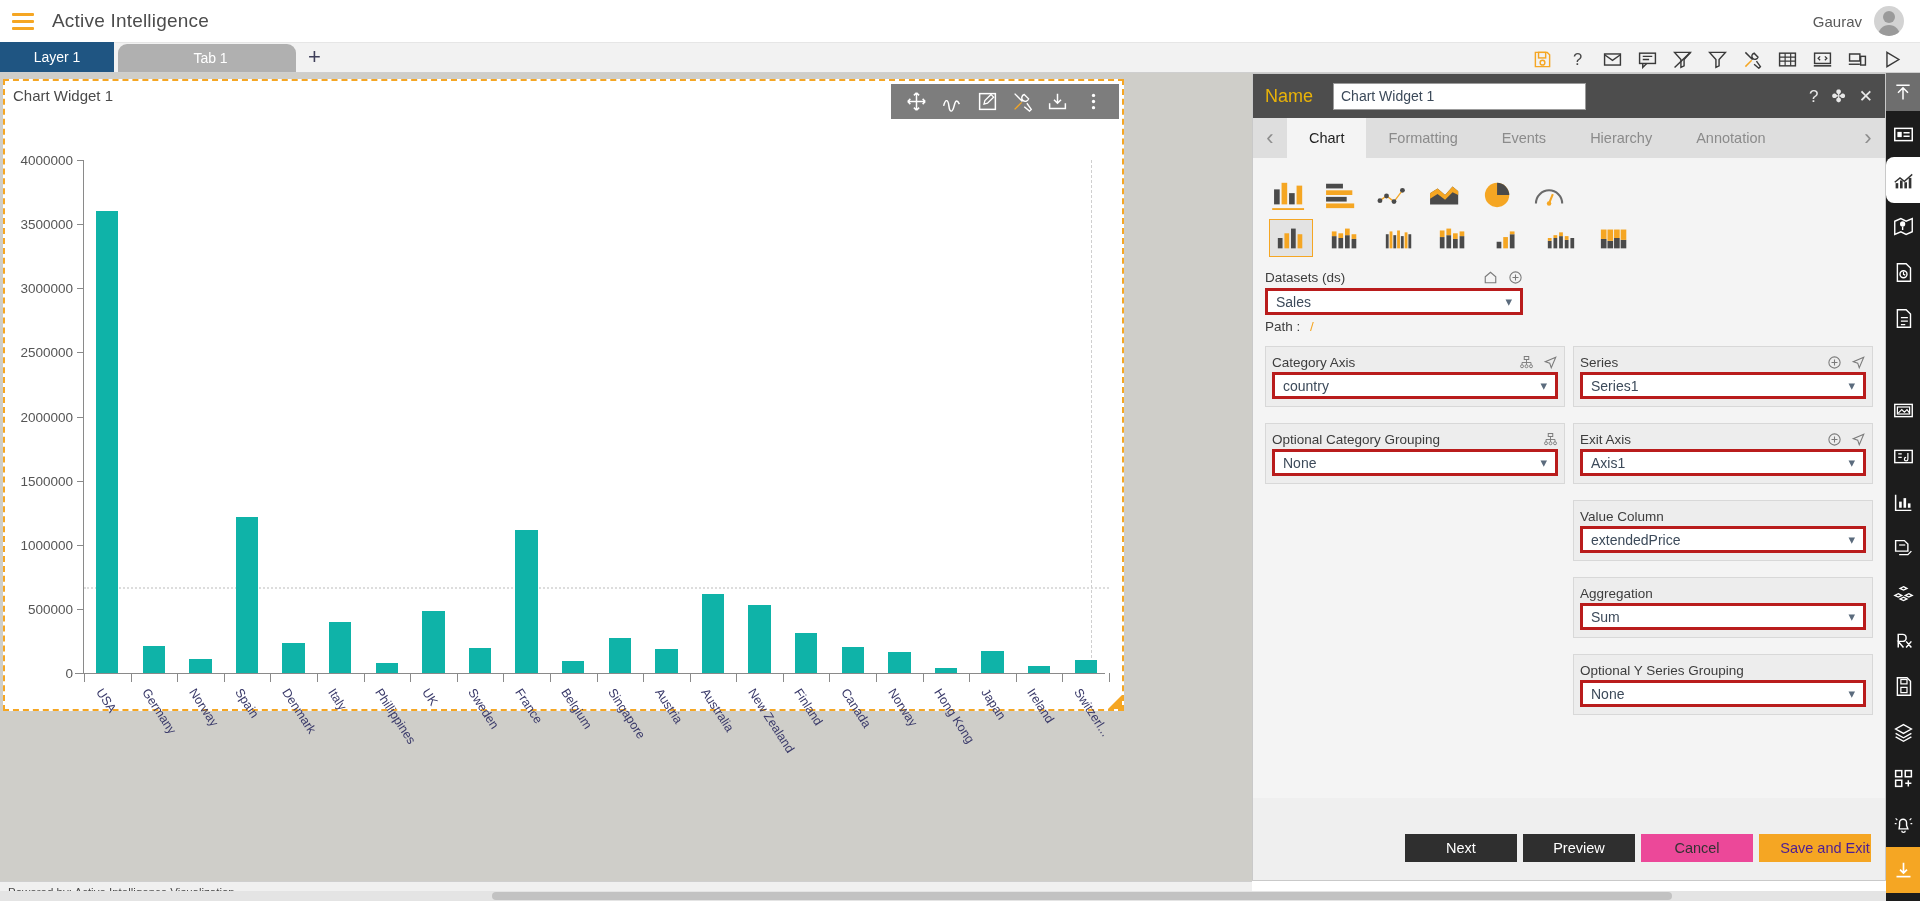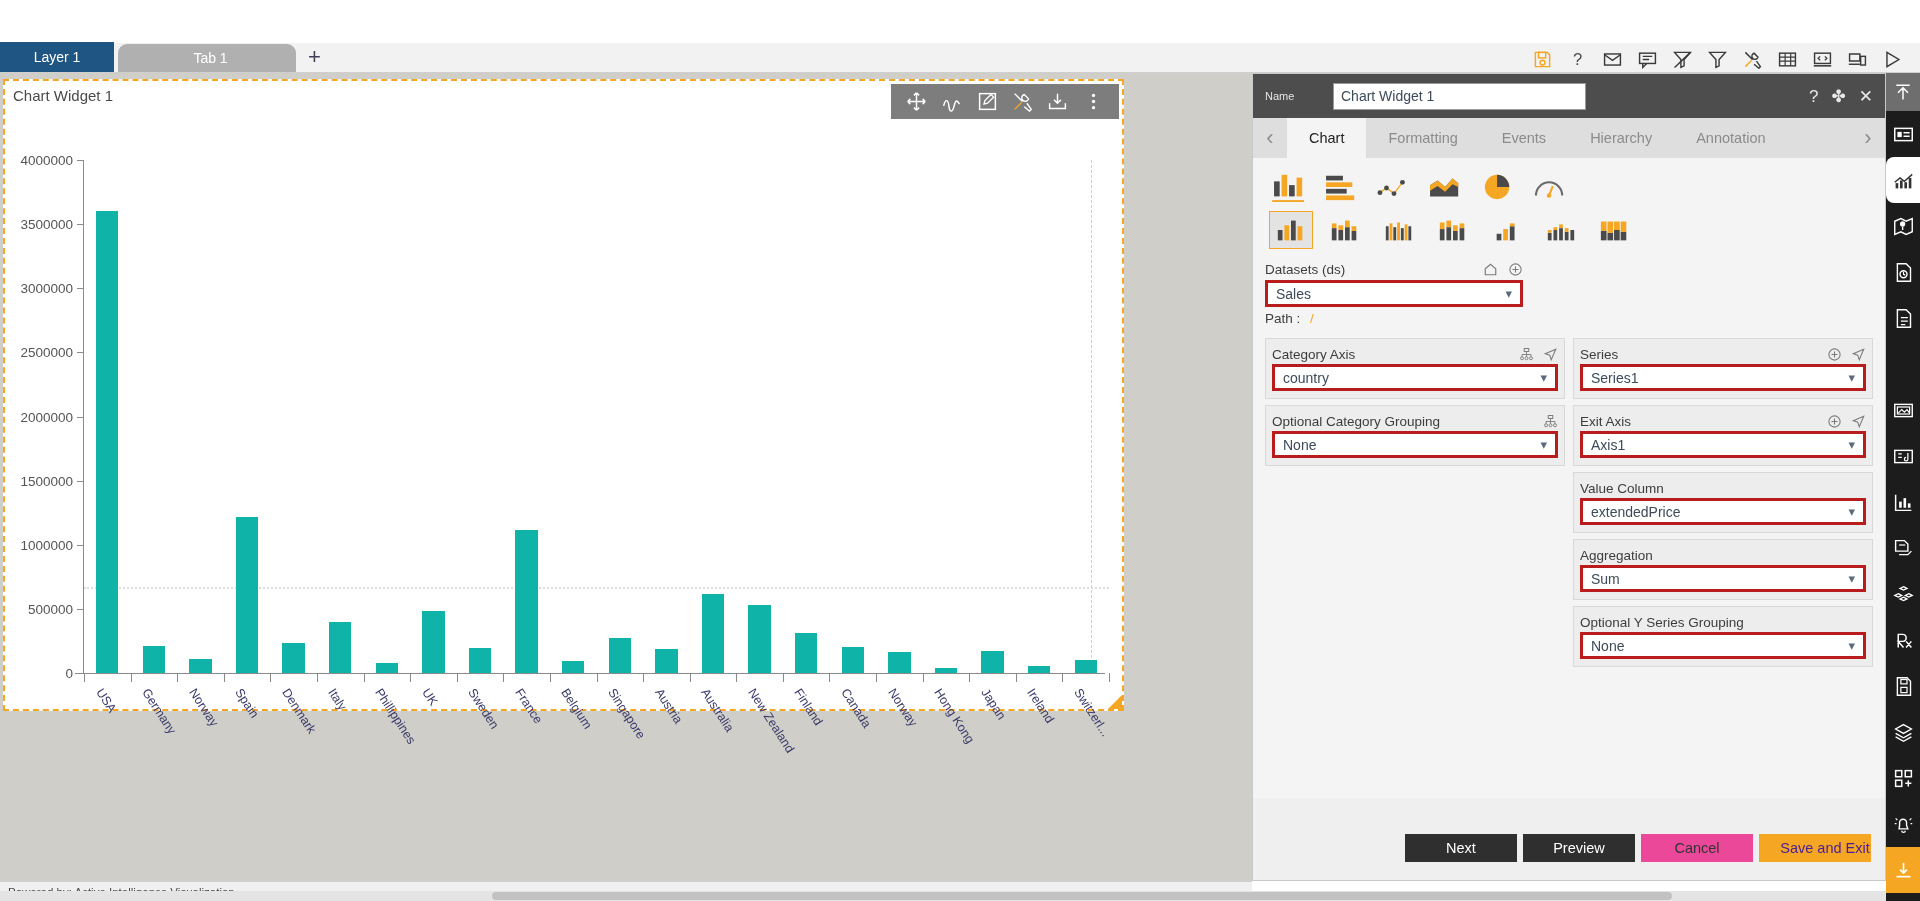--- a/index.html
+++ b/index.html
@@ -73,33 +73,33 @@
   .dotline { position:absolute; left:79px; width:1025px; height:0; border-top:2px dotted #dddddd; }
   .dashline { position:absolute; top:37px; width:0; height:513px; border-left:1px dashed #cfcfcf; }
   .xtick { position:absolute; top:550px; width:1px; height:9px; background:#8a8a8a; }
   .xlabel { position:absolute; font-size:12.5px; color:#3a3a6a;
             transform-origin: left top; transform: rotate(57deg); white-space:nowrap; }
 
   
   .panel { position:absolute; left:1252px; top:73px; width:634px; height:808px; background:#efefef;
            border:1px solid #c9c9c9; }
   .panel-head { height:44px; background:#4d4d4d; display:flex; align-items:center; padding:0 12px; }
-  .panel-head .lbl { color:#e5e5e5; font-size:11px; width:68px; }
+  .panel-head .lbl { color:#eab308; font-size:18px; width:68px; }
   .name-input { width:253px; height:27px; border:1px solid #9b9b9b; background:#fff;
                 font-size:14px; color:#3c4a5a; padding:0 7px; font-family:"Liberation Sans",sans-serif; }
   .panel-head .acts { margin-left:auto; display:flex; align-items:center; gap:13px; }
   .panel-head .acts span { color:#e8e8e8; font-size:17px; cursor:pointer; line-height:1; }
 
   .tabs-row { height:40px; background:#dedede; display:flex; align-items:stretch; }
   .tabs-arrow { width:34px; display:flex; align-items:center; justify-content:center;
                 font-size:22px; color:#8d8d8d; cursor:pointer; }
   .ptab { padding:0 22px; display:flex; align-items:center; font-size:14.5px; color:#8b8b8b; cursor:pointer; }
   .ptab.active { background:#f4f4f4; color:#222; }
 
-  .panel-body { position:absolute; left:0; top:84px; width:632px; height:640px; background:#f4f4f4; padding:8px 12px; }
+  .panel-body { position:absolute; left:0; top:84px; width:632px; height:640px; background:#f4f4f4; padding:16px 12px; }
 
   .chart-type-row { display:flex; align-items:center; gap:14px; height:42px; padding-left:6px; }
   .cticon { width:38px; height:30px; cursor:pointer; display:block; }
   .chart-sub-row { display:flex; align-items:center; gap:10px; height:44px; padding-left:4px; }
   .ctbox { width:44px; height:38px; display:flex; align-items:center; justify-content:center; cursor:pointer; }
   .ctbox.sel { border:1px solid #F5A623; background:#e3e3e3; }
 
   .fld-label { font-size:13.5px; color:#3d3d3d; }
   .sel-box { height:27px; background:#fff; border:3px solid #b91c1c;
              display:flex; align-items:center; padding:0 8px; font-size:14px; color:#3c4a5a; cursor:pointer; }
@@ -112,21 +112,21 @@
   .mini { width:15px; height:15px; cursor:pointer; display:block; }
   .path-line { font-size:13.5px; color:#3d3d3d; margin-top:4px; }
   .ds-right { margin-left:18px; display:flex; align-items:center; padding-top:22px; gap:4px; }
   .cbx { width:14px; height:14px; border:1.5px solid #4a4a4a; background:#fff; cursor:pointer; }
   .cbx-lbl { font-size:14px; color:#3d3d3d; margin:0 2px 0 6px; }
   .info-i { width:14px; height:14px; border:1.3px solid #F5A623; border-radius:50%; color:#F5A623;
             font-size:10px; display:flex; align-items:center; justify-content:center; cursor:pointer; }
 
   .two-col { display:flex; gap:8px; margin-top:12px; }
   .col { width:300px; }
-  .grp { background:#ededed; border:1px solid #d8d8d8; padding:5px 6px 7px 6px; margin-bottom:6px; }
+  .grp { background:#ededed; border:1px solid #d8d8d8; padding:5px 6px 7px 6px; margin-bottom:16px; }
   .grp-hdr { display:flex; align-items:center; height:20px; }
   .grp-hdr .icons { margin-left:auto; display:flex; gap:9px; }
 
   .footer-btns { position:absolute; left:0; bottom:18px; width:632px; display:flex; justify-content:flex-end;
                  gap:6px; padding-right:14px; }
   .btn { height:28px; min-width:112px; display:flex; align-items:center; justify-content:center;
          font-size:14.5px; cursor:pointer; border:none; font-family:"Liberation Sans",sans-serif; }
   .btn.dark { background:#2f2f2f; color:#fff; }
   .btn.light { background:#ec4899; color:#333; }
   .btn.orange { background:#F5A623; color:#4c1d95;padding-left:20px; }
@@ -144,20 +144,32 @@
             border-top:1px solid #cfcfcf; display:flex; align-items:center; padding-left:8px; }
   .footer span { font-size:11.5px; color:#4a4a4a; }
   .scrollbar { position:absolute; left:0; bottom:0; width:1886px; height:10px; background:#e4e4e4; }
   .scrollbar .thumb { position:absolute; left:492px; top:1px; width:1180px; height:8px; background:#c2c2c2; border-radius:4px; }
 </style>
 </head>
 <body>
 
 <div id="app">
 
+  <div class="topbar">
+    <div class="hamburger">
+      <span></span>
+        <span></span>
+        <span></span>
+    </div>
+    <div class="app-title">Active Intelligence</div>
+    <div class="topbar-right">
+      <div class="user-name">Gaurav</div>
+      <div class="avatar"></div>
+    </div>
+  </div>
 
   <div class="tabstrip">
     <div class="layer-tab">Layer 1</div>
     <div class="page-tab">Tab 1</div>
     <div class="add-tab">+</div>
     <div class="tool-icons">
       <svg class="ti" viewBox="0 0 24 24">
           <path d="M3 3h15l3 3v15H3z" fill="none" stroke="#F5A623" stroke-width="1.8"></path>
           <rect x="7" y="3" width="9" height="7" fill="none" stroke="#F5A623" stroke-width="1.8"></rect>
           <circle cx="12" cy="16" r="3" fill="none" stroke="#F5A623" stroke-width="1.8"></circle>

